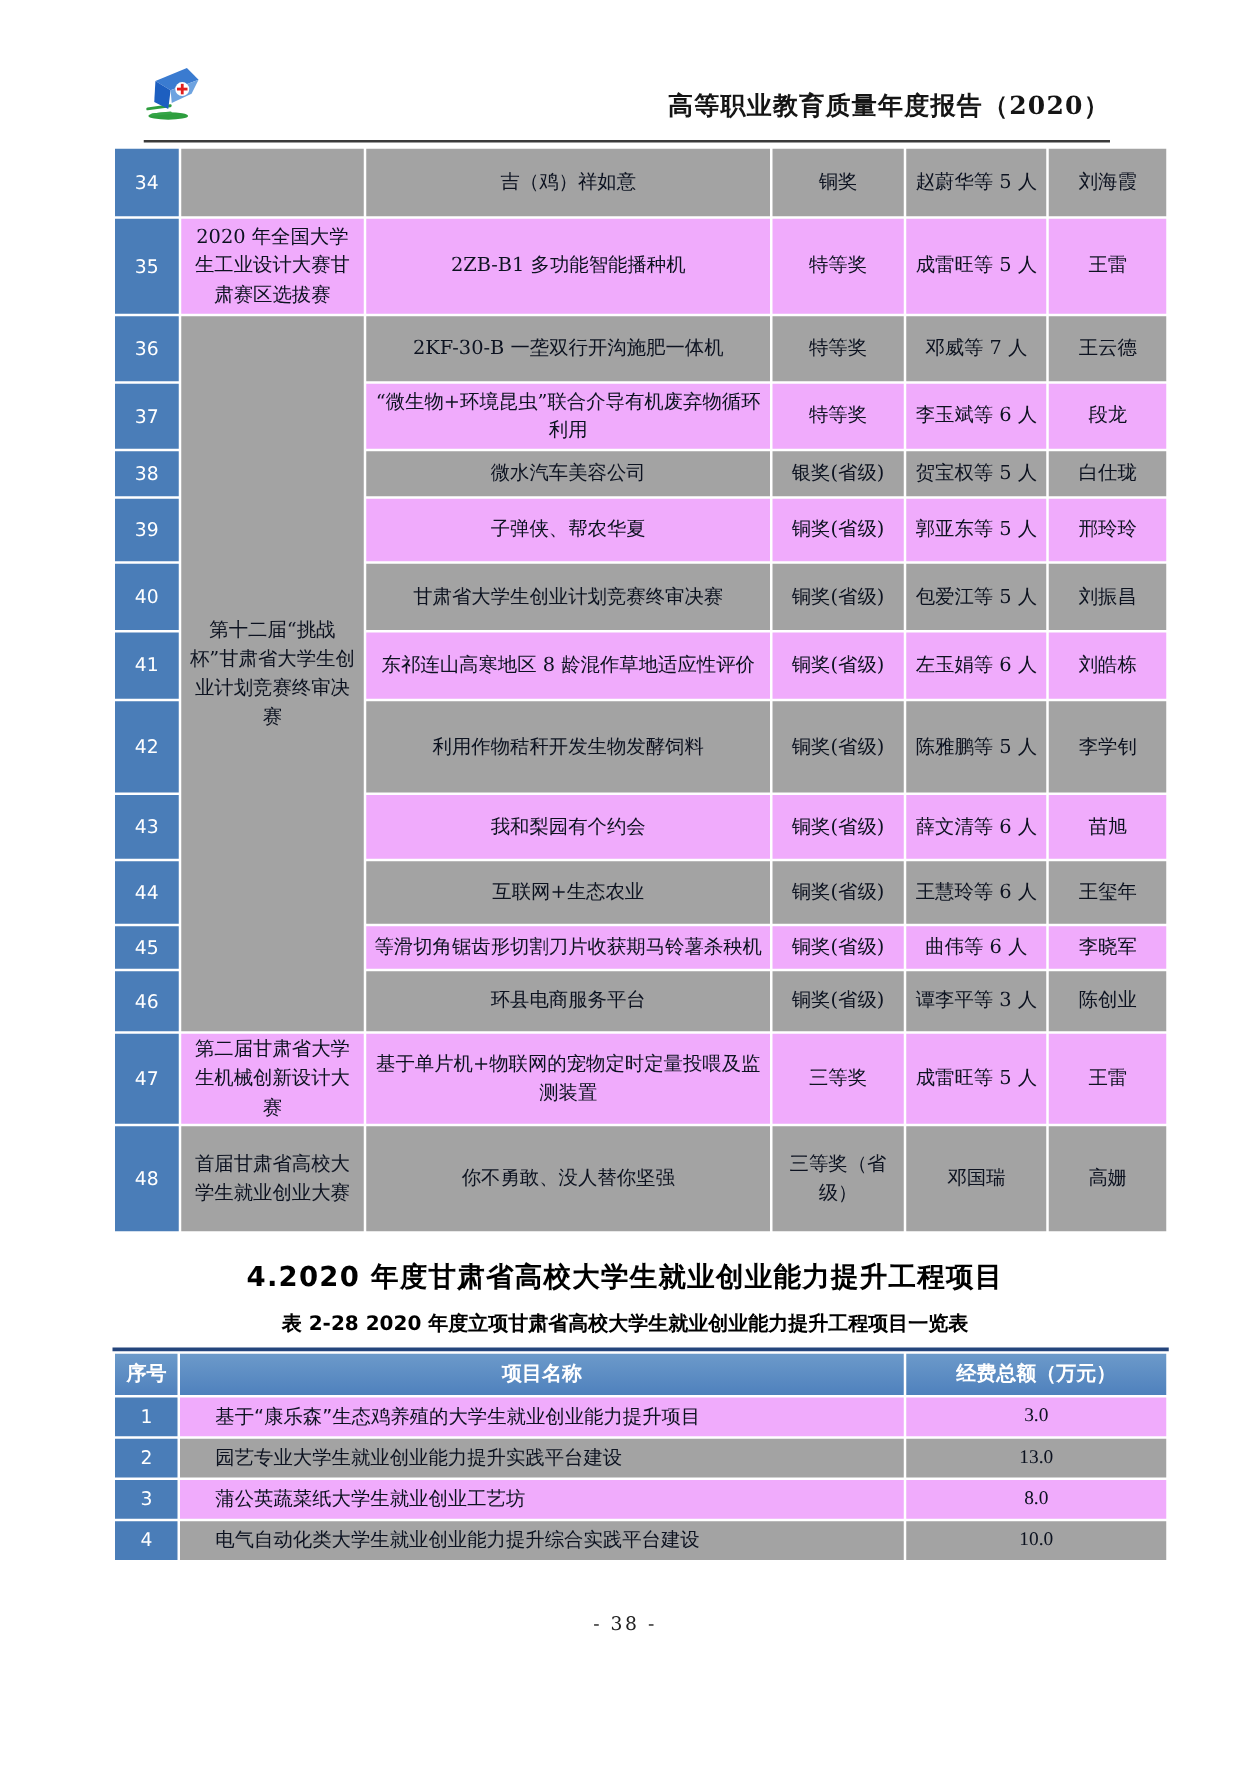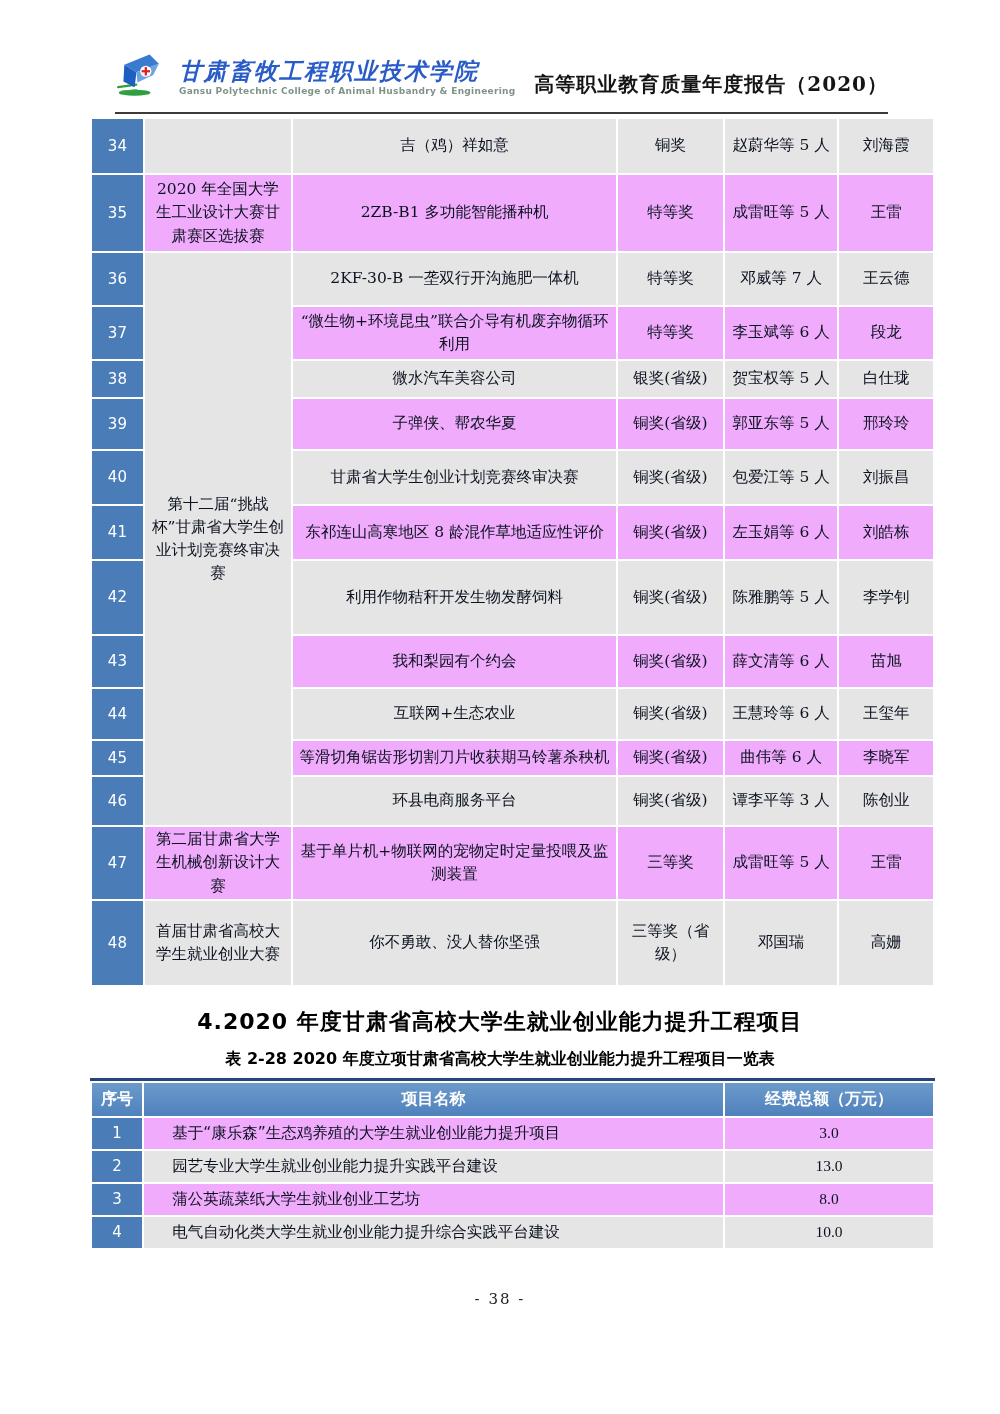--- a/index.html
+++ b/index.html
@@ -26,21 +26,21 @@
 
   
   table.awards {
     border-collapse:separate; border-spacing:2px; table-layout:fixed;
     width:845px; margin:3px 0 0 90px; font-size:15.5px;
   }
   table.awards td {
     text-align:center; vertical-align:middle; line-height:1.5;
     padding:1px 5px; word-break:break-word;
   }
-  .cell-light { background:#e5e5e5; }
+  .cell-light { background:#a3a3a3; }
   .cell-med   { background:#f0abfc; }
   .cell-no    { background:#4a7db8; color:#ffffff; font-family:"DejaVu Sans", sans-serif; font-size:15px; }
 
   
   .section-heading {
     text-align:center; font-family:"DejaVu Sans", sans-serif; font-weight:bold;
     font-size:22px; color:#000; margin:20px 0 12px 0; letter-spacing:1px;
   }
   .table-caption {
     text-align:center; font-family:"DejaVu Sans", sans-serif; font-weight:bold;
@@ -85,24 +85,20 @@
             <rect x="2" y="38" width="22" height="2.4" rx="1.2" fill="#2e9e3e" transform="rotate(-8 2 38)"></rect>
             <rect x="6" y="43" width="18" height="2.2" rx="1.1" fill="#35a547" transform="rotate(-6 6 43)"></rect>
             <polygon points="10,15 37,4 47,14 23,23" fill="#3a7bd0"></polygon>
             <polygon points="10,15 23,23 21,39 9,33" fill="#1d5fc0"></polygon>
             <polygon points="23,23 47,14 41,26 24,34" fill="#6ea3e0"></polygon>
             <circle cx="33" cy="22" r="6" fill="#ffffff"></circle>
             <rect x="31.8" y="17.5" width="2.4" height="9" fill="#e01f1f"></rect>
             <rect x="28.5" y="20.8" width="9" height="2.4" fill="#e01f1f"></rect>
           </svg>
         </span>
-        <div class="logo-text">
-          <div class="cn">甘肃畜牧工程职业技术学院</div>
-          <div class="en">Gansu Polytechnic College of Animal Husbandry &amp; Engineering</div>
-        </div>
       </div>
       <div class="report-title">高等职业教育质量年度报告（2020）</div>
     </div>
     <div class="rule"></div>
   </div>
 
   <table class="awards">
     <colgroup>
       <col style="width:50px">
         <col style="width:144px">

